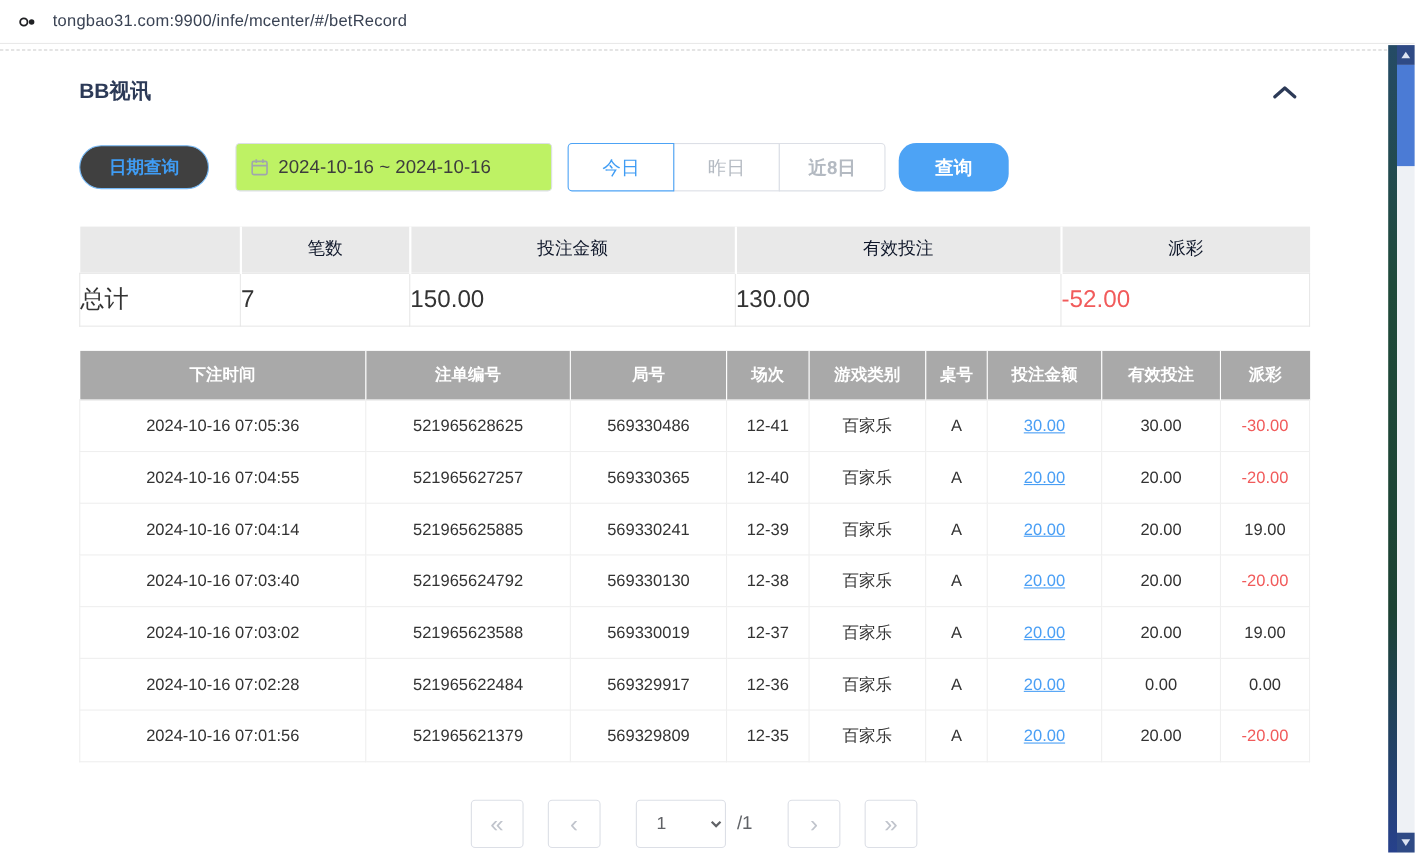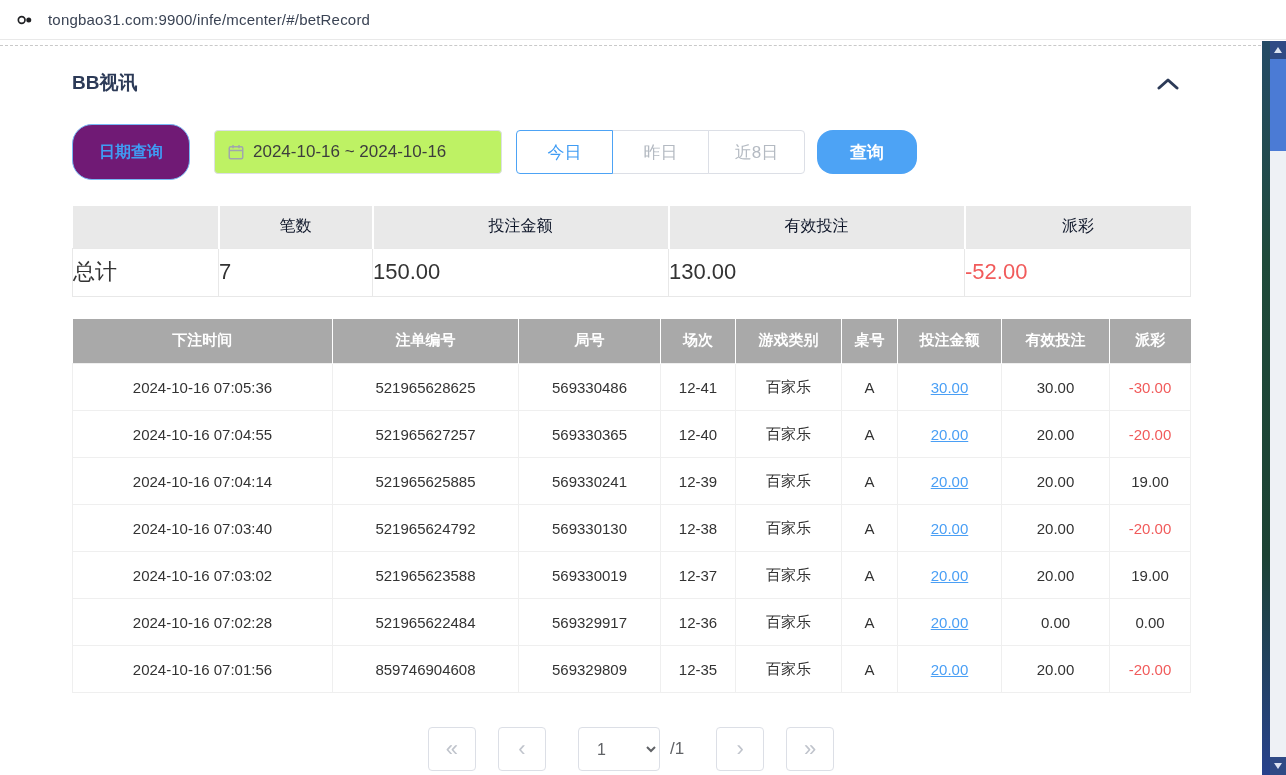--- a/index.html
+++ b/index.html
@@ -18,32 +18,32 @@
   .page { position:absolute; top:41px; left:0; width:1286px; height:734px; background:#fff; }
   .dashed-line { border-top:1px dashed #c9c9c9; margin-top:4px; height:0; }
   .content { padding:24px 0 0 72px; width:1190px; }
 
   .section-header { width:1118px; display:flex; align-items:center; justify-content:space-between; }
   .section-title { font-size:19px; font-weight:bold; color:#2c3a57; }
   .collapse-chevron { cursor:pointer; display:flex; align-items:center; padding-right:10px; }
 
   
   .filter-row { margin-top:34px; display:flex; align-items:center; height:44px; }
-  .pill-btn { height:56px; padding:0 26px; border-radius:20px; background:#701a75;
+  .pill-btn { height:40px; padding:0 26px; border-radius:20px; background:#404040;
               font-size:16px; cursor:pointer; }
   .pill-btn.active { border:1px solid #77b9f5; color:#3f9cf4; font-weight:bold; }
   .pill-btn.inactive { border:1px solid #dcdcdc; color:#9aa0a6; margin-left:24px; }
   .date-picker { margin-left:24px; width:288px; height:44px; border:1px solid #dcdfe6; border-radius:4px;
                  display:flex; align-items:center; padding-left:12px; cursor:pointer; background:#bef264; }
   .date-range-text { margin-left:8px; font-size:17px; color:#3d3d3d; }
   .btn-group { display:flex; margin-left:14px; }
   .btn-group button { width:97px; height:44px; background:#fff; border:1px solid #dcdfe6;
                       font-size:17px; color:#b4bac2; cursor:pointer; margin-left:-1px; }
   .btn-group button:first-child { border-radius:4px 0 0 4px; margin-left:0; }
-  .btn-group button:last-child { border-radius:0 4px 4px 0; }
+  .btn-group button:last-child { border-radius:0 4px 4px 0;font-weight:bold; }
   .btn-group button.active { color:#3f9cf4; border-color:#4da3f5; position:relative; z-index:2; }
   .search-btn { margin-left:12px; width:100px; height:44px; background:#4da3f5; border:none;
                 border-radius:16px; color:#fff; font-size:17px; font-weight:bold; cursor:pointer; }
 
   
   table { border-collapse:collapse; table-layout:fixed; }
   .summary-table { margin-top:32px; width:1118px; }
   .summary-table th { height:42px; background:#e9e9e9; font-size:16px; font-weight:500; color:#0f172a;
                       border-right:2px solid #fff; }
   .summary-table th:last-child { border-right:none; }
@@ -240,21 +240,21 @@
         <td>569329917</td>
         <td>12-36</td>
         <td>百家乐</td>
         <td>A</td>
         <td><a class="amount-link">20.00</a></td>
         <td>0.00</td>
         <td class="payout-value">0.00</td>
       </tr>
       <tr>
         <td>2024-10-16 07:01:56</td>
-        <td>859746904608</td>
+        <td>521965621379</td>
         <td>569329809</td>
         <td>12-35</td>
         <td>百家乐</td>
         <td>A</td>
         <td><a class="amount-link">20.00</a></td>
         <td>20.00</td>
         <td class="payout-value negative">-20.00</td>
       </tr>
     </tbody>
       </table>

